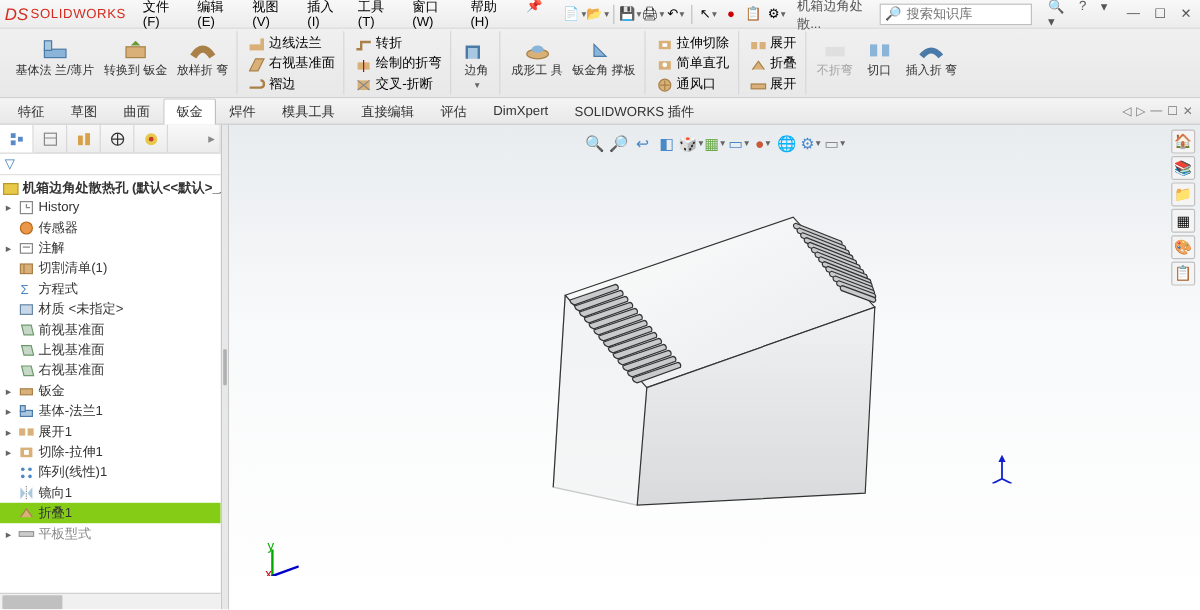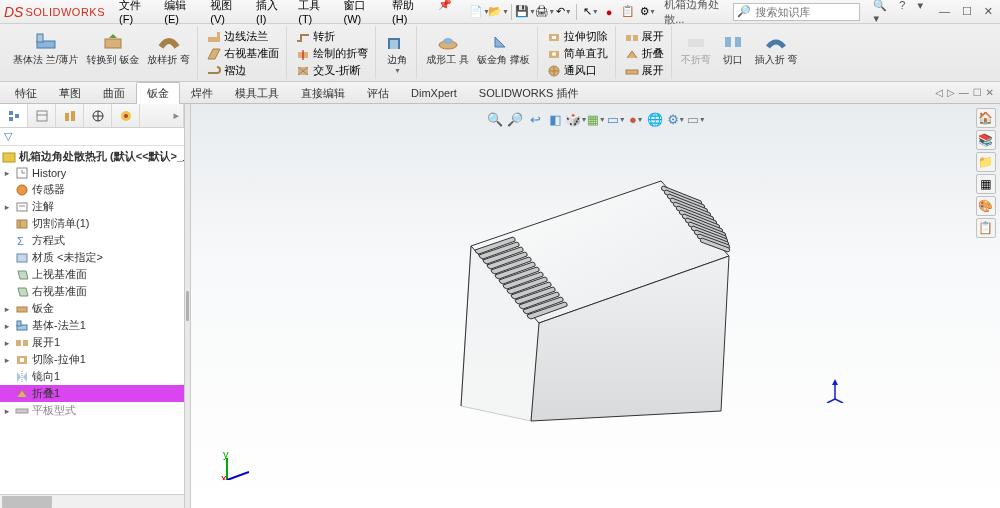--- a/index.html
+++ b/index.html
@@ -35,21 +35,21 @@
 .tab-cbtn{cursor:pointer;font-size:10px}
 .main{display:flex;height:404px;position:relative}
 .side-panel{width:185px;background:#fff;border-right:1px solid #c8c8c8;display:flex;flex-direction:column;overflow:hidden}
 .panel-tabs{height:24px;display:flex;border-bottom:1px solid #d0d0d0;background:linear-gradient(#f8f8f8,#ececec)}
 .ptab{width:28px;display:flex;align-items:center;justify-content:center;cursor:pointer;border-right:1px solid #d8d8d8}
 .ptab.active{background:#fff}
 .search-row{padding:2px 4px;border-bottom:1px solid #e0e0e0}
 .filter-ic{color:#3a7cb8;cursor:pointer}
 .tree{flex:1;overflow-y:auto;overflow-x:hidden;padding:2px 0;font-size:11px}
 .tree-row{display:flex;align-items:center;padding:1px 2px;gap:3px;cursor:pointer;white-space:nowrap}
-.tree-row.sel{background:#d946ef}
+.tree-row.sel{background:#84cc16}
 .expand{width:10px;text-align:center;color:#666;font-size:9px}
 .tree-ic{width:14px;height:14px;display:flex;align-items:center;justify-content:center}
 .tree-lbl{color:#333}
 .tree-lbl.gray{color:#888}
 .scroll-h{height:14px;border-top:1px solid #d0d0d0;position:relative;background:#f0f0f0}
 .scroll-thumb{position:absolute;height:12px;background:#c0c0c0;border-radius:1px;left:2px;top:1px;width:50px}
 .split{width:6px;background:#e8e8e8;border-right:1px solid #c8c8c8;cursor:col-resize;display:flex;align-items:center;justify-content:center}
 .split-handle{width:3px;height:30px;background:#b0b0b0;border-radius:1px}
 .viewport{flex:1;background:linear-gradient(to bottom,#e8ecef 0%,#f8f9fa 40%,#fff 100%);position:relative}
 .view-tb{position:absolute;top:6px;left:50%;transform:translateX(-50%);display:flex;gap:2px;align-items:center}
@@ -458,20 +458,29 @@
             </span>
             <span class="tree-lbl">材质 &lt;未指定&gt;</span>
           </div>
           <div class="tree-row">
             <span class="expand"></span>
             <span class="tree-ic">
               <svg width="14" height="14">
                 <path d="M3 3 L11 3 L13 11 L5 11 Z" fill="#c8d8c8" stroke="#6a9a6a"></path>
               </svg>
             </span>
+            <span class="tree-lbl">前视基准面</span>
+          </div>
+          <div class="tree-row">
+            <span class="expand"></span>
+            <span class="tree-ic">
+              <svg width="14" height="14">
+                <path d="M3 3 L11 3 L13 11 L5 11 Z" fill="#c8d8c8" stroke="#6a9a6a"></path>
+              </svg>
+            </span>
             <span class="tree-lbl">上视基准面</span>
           </div>
           <div class="tree-row">
             <span class="expand"></span>
             <span class="tree-ic">
               <svg width="14" height="14">
                 <path d="M3 3 L11 3 L13 11 L5 11 Z" fill="#c8d8c8" stroke="#6a9a6a"></path>
               </svg>
             </span>
             <span class="tree-lbl">右视基准面</span>
@@ -507,20 +516,32 @@
           </div>
           <div class="tree-row">
             <span class="expand">▸</span>
             <span class="tree-ic">
               <svg width="14" height="14">
                 <rect x="2" y="3" width="10" height="8" fill="#d8b078"></rect>
                 <rect x="5" y="5" width="4" height="4" fill="#fff"></rect>
               </svg>
             </span>
             <span class="tree-lbl">切除-拉伸1</span>
+          </div>
+          <div class="tree-row">
+            <span class="expand"></span>
+            <span class="tree-ic">
+              <svg width="14" height="14">
+                <circle cx="4" cy="4" r="1.5" fill="#4a88c8"></circle>
+                <circle cx="10" cy="4" r="1.5" fill="#4a88c8"></circle>
+                <circle cx="4" cy="10" r="1.5" fill="#4a88c8"></circle>
+                <circle cx="10" cy="10" r="1.5" fill="#4a88c8"></circle>
+              </svg>
+            </span>
+            <span class="tree-lbl">阵列(线性)1</span>
           </div>
           <div class="tree-row">
             <span class="expand"></span>
             <span class="tree-ic">
               <svg width="14" height="14">
                 <path d="M2 2 L6 7 L2 12" fill="#a8c8e0"></path>
                 <path d="M12 2 L8 7 L12 12" fill="#a8c8e0"></path>
                 <line x1="7" y1="1" x2="7" y2="13" stroke="#888" stroke-dasharray="1,1"></line>
               </svg>
             </span>

